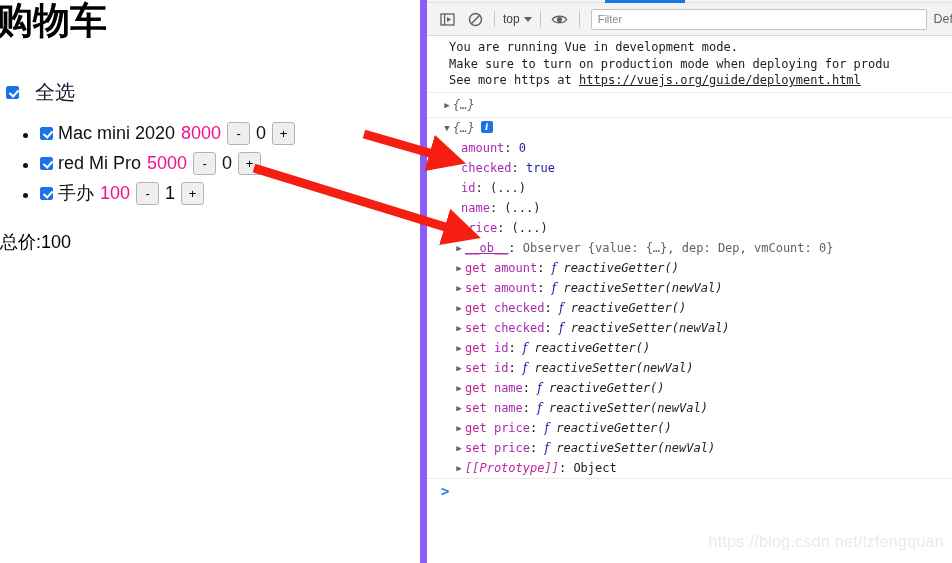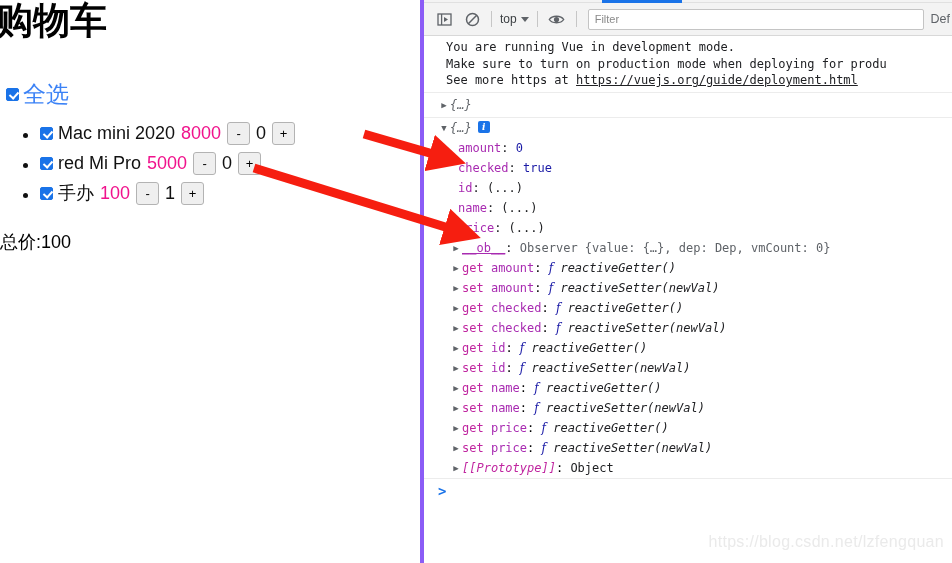--- a/index.html
+++ b/index.html
@@ -19,22 +19,22 @@
   }
   .cart-title {
     font-size:37px; font-weight:bold; color:#000;
     margin:0; padding:0 0 0 0;
     line-height:1.0;
     position:absolute; left:-4px; top:2px;
     letter-spacing:0px;
   }
   .select-all-row {
     position:absolute; left:6px; top:79px;
-    display:flex; align-items:center; gap:4px;
-    font-size:23px; color:#3b82f6;
+    display:flex; align-items:center; gap:16px;
+    font-size:20px; color:#0f172a;
   }
   .cb {
     width:13px; height:13px; border-radius:2px;
     background:#1a73e8; border:1px solid #1a73e8;
     position:relative; display:inline-block; flex:0 0 auto;
     cursor:pointer;
   }
   .cb::after {
     content:""; position:absolute;
     left:3.5px; top:1px; width:4px; height:7px;
@@ -67,21 +67,21 @@
   .qty { font-size:18px; color:#111; min-width:9px; text-align:center; }
   .total-line {
     position:absolute; left:0px; top:230px;
     font-size:18px; color:#000;
   }
 
   
   #devtools {
     position:absolute; left:420px; top:0; width:532px; height:563px;
     background:#ffffff; overflow:hidden;
-    border-left:4px solid #8b5cf6;
+    border-left:7px solid #8b5cf6;
   }
   .dt-topstrip {
     position:absolute; left:0; top:0; width:532px; height:3px;
     background:#f3f3f3; border-bottom:1px solid #e0e0e0;
   }
   .dt-tab-underline {
     position:absolute; left:178px; top:0px; width:80px; height:3px;
     background:#1a73e8;
   }
   .dt-toolbar {

